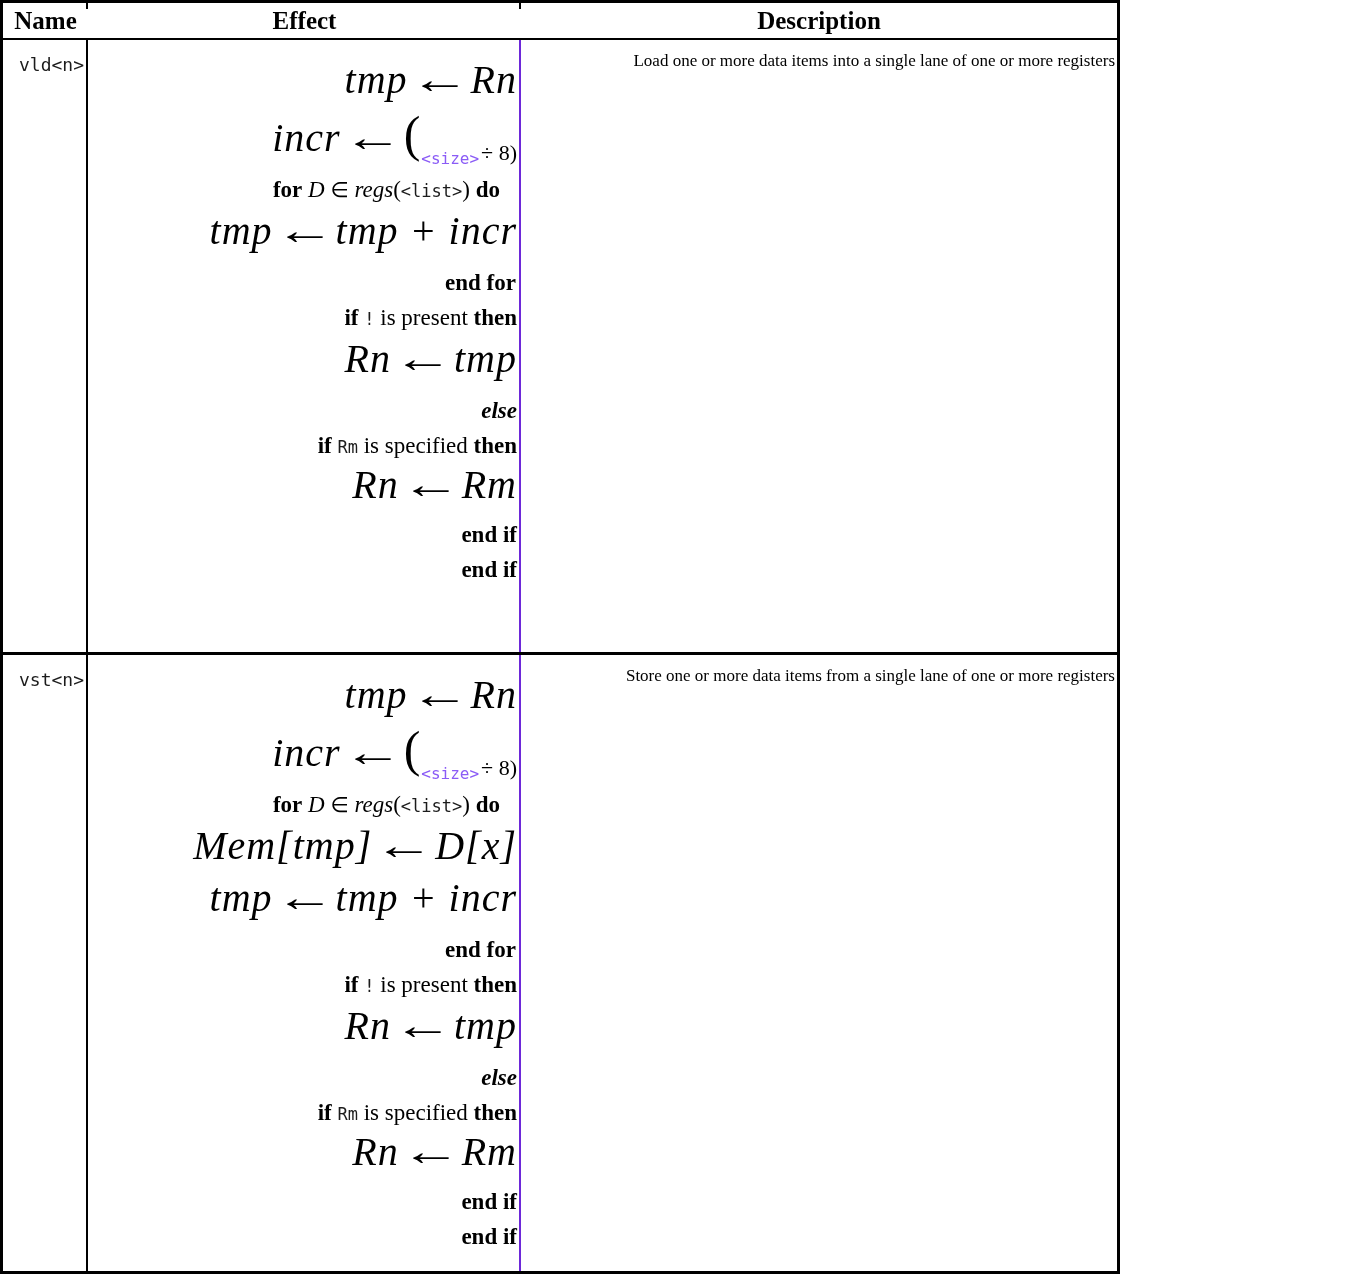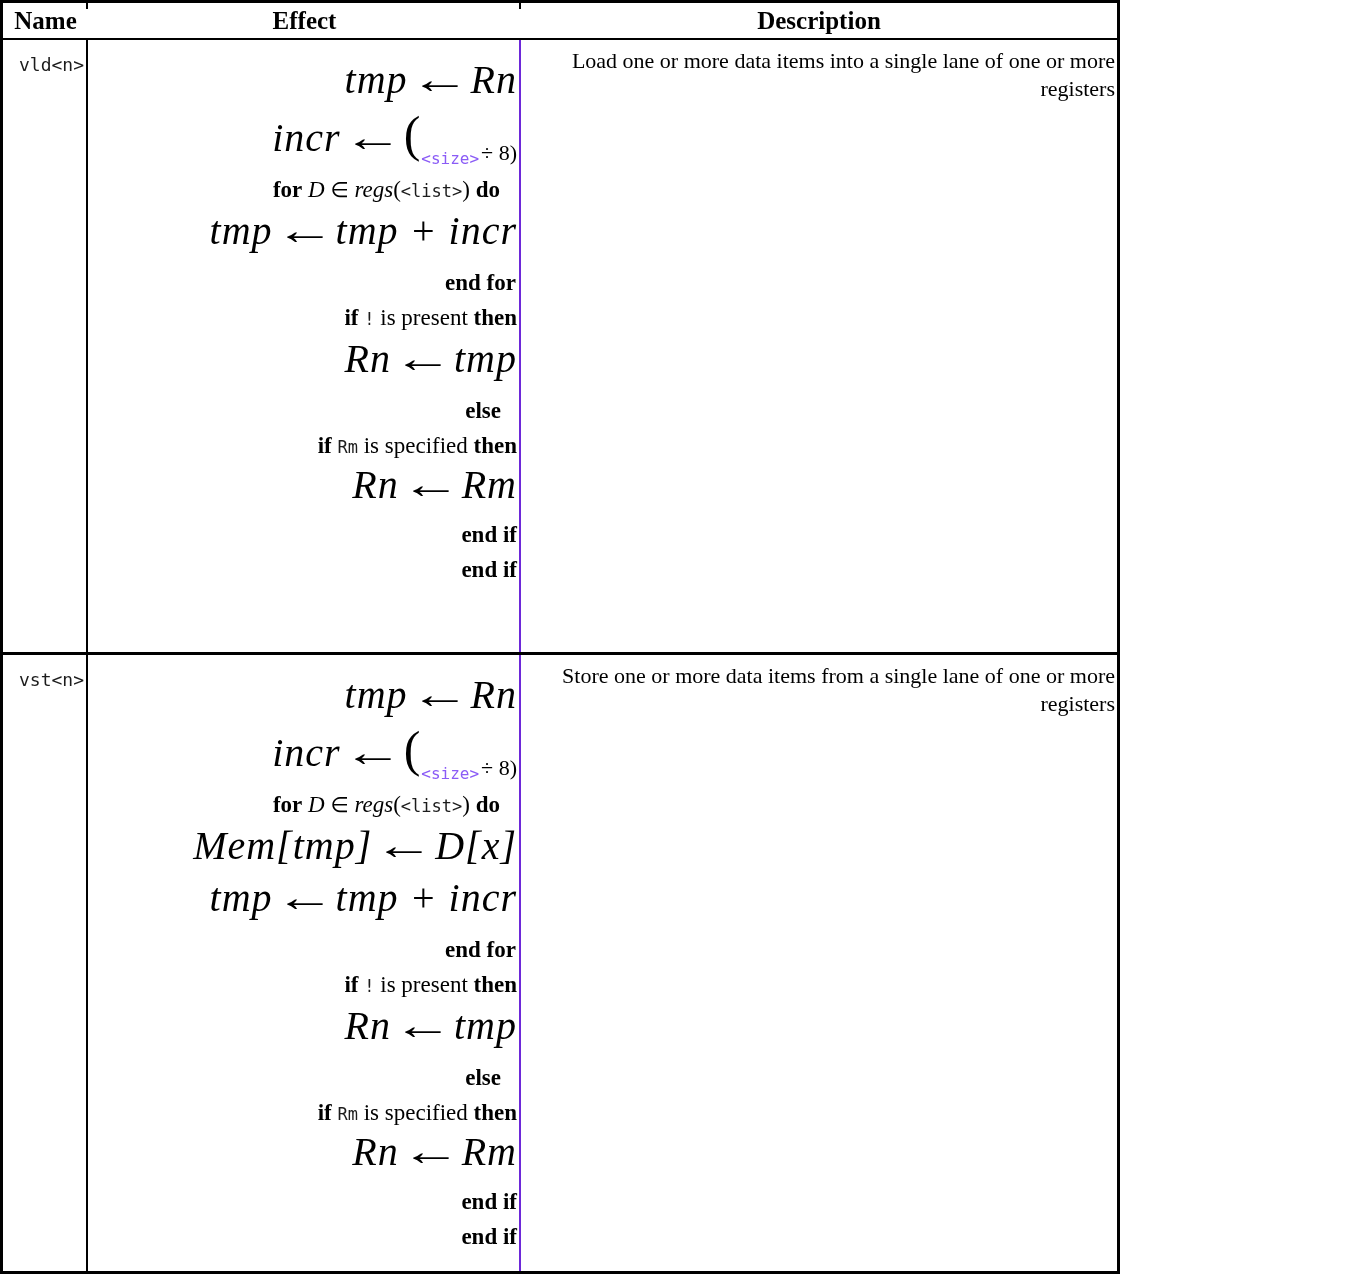--- a/index.html
+++ b/index.html
@@ -22,21 +22,21 @@
            font-family:"Liberation Serif", serif; white-space:nowrap; }
   .tick { position:absolute; top:0; width:2px; height:6px; background:#000; }
   .tick-1 { left:83px; } .tick-2 { left:516px; }
 
   
   .row { display:grid; grid-template-columns:85px 433px 1fr; overflow:hidden;text-align:right; }
   .row-2 { border-top:3px solid #000; }
   .cell-name { border-right:2px solid #000; padding:14px 2px 0 12px;
                font-family:"DejaVu Sans Mono", monospace; font-size:18px; color:#1c1c1c; }
   .cell-effect { border-right:2px solid #6d28d9; padding:14px 2px 0 19px; overflow:hidden; }
-  .cell-desc { padding:7px 2px 0 11px; font-size:22px; line-height:28px;
+  .cell-desc { padding:7px 2px 0 11px; font-size:17px; line-height:28px;
                font-family:"Liberation Serif", serif; }
 
   
   .mline { font-family:"Liberation Serif", serif; font-style:italic;
            font-size:40px; line-height:48px; white-space:nowrap; letter-spacing:1px; }
   .arr { font-style:normal; display:inline-block; margin:0 10px 0 12px;
          transform:scaleX(1.5); transform-origin:center; }
   .bigparen { font-style:normal; font-size:50px; }
   .subsz { display:inline-block; font-family:"DejaVu Sans Mono", monospace;
            font-style:normal; font-size:16px; letter-spacing:0;
@@ -55,21 +55,21 @@
 
   
   .l-m1     { margin:2px 0 6px; }
   .l-m2     { margin:0 0 2px;  height:60px; }
   .l-for    { margin:6px 17px 2px; }
   .l-m3     { margin:0 0 4px; }
   .l-m4     { margin:0 0 14px; }
   .l-endfor { margin:12px 1px 8px; }
   .l-if     { margin:8px 0 0; }
   .l-m5     { margin:2px 0 10px; }
-  .l-else   { margin:14px 16px 6px; }
+  .l-else   { margin:14px 0 6px;font-style:italic; }
   .l-if2    { margin:8px 0 0; }
   .l-m6     { margin:0 0 10px; }
   .l-endif1 { margin:12px 0 6px; }
   .l-endif2 { margin:8px 0 0; }
 </style>
 </head>
 <body>
 
 <div class="tbl">
 

